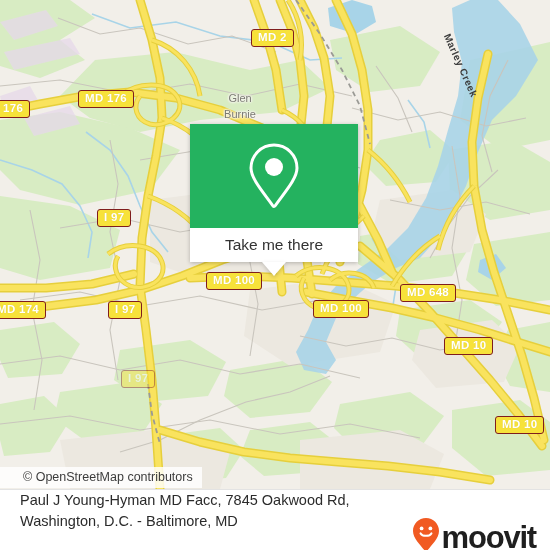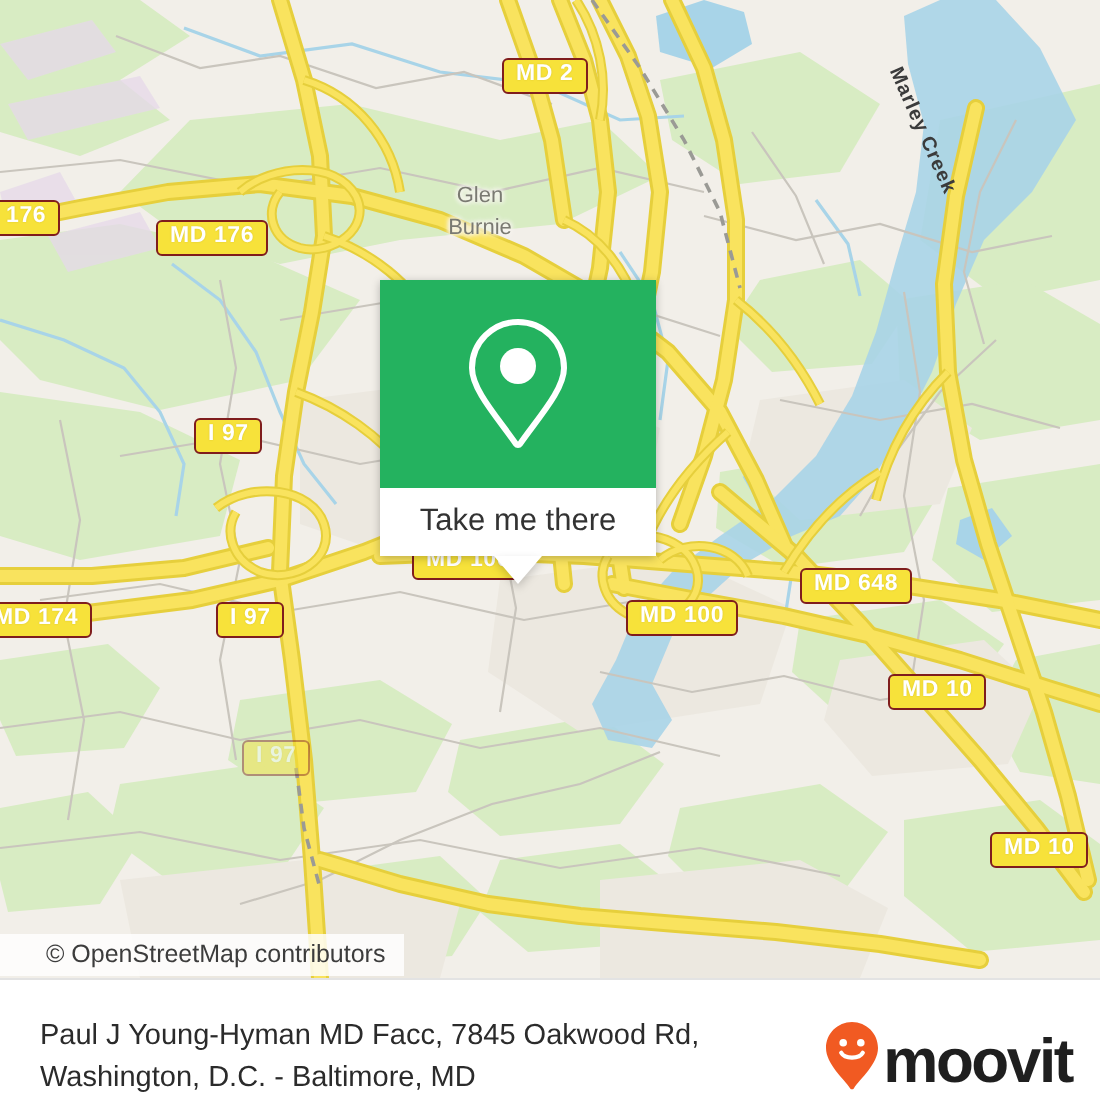--- a/index.html
+++ b/index.html
@@ -61,22 +61,22 @@
     font-weight: bold;
     letter-spacing: .5px;
     transform: rotate(66deg);
     transform-origin: left top;
     white-space: nowrap;
   }
 
   
   #popup-card {
     position: absolute;
-    left: 190px; top: 140px;
-    width: 138px;
+    left: 190px; top: 124px;
+    width: 168px;
     box-shadow: 0 1px 4px rgba(0,0,0,.25);
     border-radius: 1px;
     overflow: visible;
     z-index: 40;
   }
   #popup-green {
     background: #24b25f;
     height: 104px;
     display: flex;
     align-items: center;
@@ -117,21 +117,21 @@
   }
 
   
   #footer {
     position: absolute;
     left: 0; top: 489px;
     width: 550px; height: 61px;
     background: #ffffff;
     border-top: 1px solid #e3e3e3;
     display: flex;
-    align-items: flex-end;
+    align-items: flex-start;
     justify-content: space-between;
     box-sizing: border-box;
     padding: 0 14px 0 20px;
   }
   #footer-caption {
     color: #2b2b2b;
     font-size: 14.5px;
     line-height: 21px;
     max-width: 400px;
   }
@@ -306,21 +306,21 @@
         <path d="M148,384 L152,414 L160,444"></path>
       </g>
     </svg>
 
     <div class="place-label" style="left:207px; top:90px; width:66px;">Glen
 Burnie</div>
 
     <div class="water-label" style="left:452px; top:32px;">Marley Creek</div>
 
     <div class="shield" style="left:251px; top:29px;">MD 2</div>
-    <div class="shield" style="left:78px; top:90px;margin-top:20px;">MD 176</div>
+    <div class="shield" style="left:78px; top:90px;">MD 176</div>
     <div class="shield" style="left:-4px; top:100px;">176</div>
     <div class="shield" style="left:97px; top:209px;">I 97</div>
     <div class="shield" style="left:400px; top:258px;margin-top:26px;">MD 648</div>
     <div class="shield" style="left:206px; top:272px;">MD 100</div>
     <div class="shield" style="left:313px; top:300px;">MD 100</div>
     <div class="shield" style="left:-10px; top:301px;">MD 174</div>
     <div class="shield" style="left:108px; top:301px;">I 97</div>
     <div class="shield" style="left:444px; top:337px;">MD 10</div>
     <div class="shield faded" style="left:121px; top:370px;">I 97</div>
     <div class="shield" style="left:495px; top:416px;">MD 10</div>

